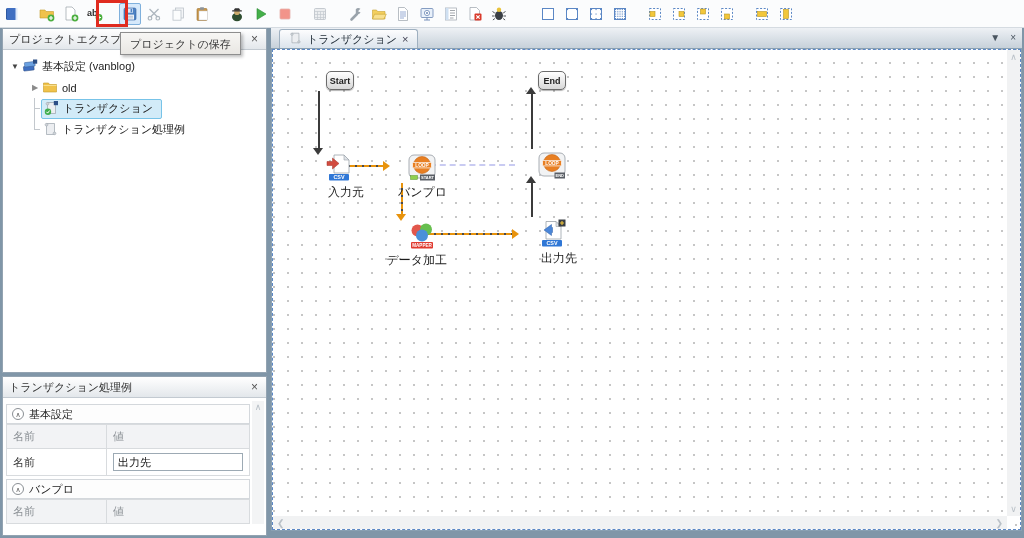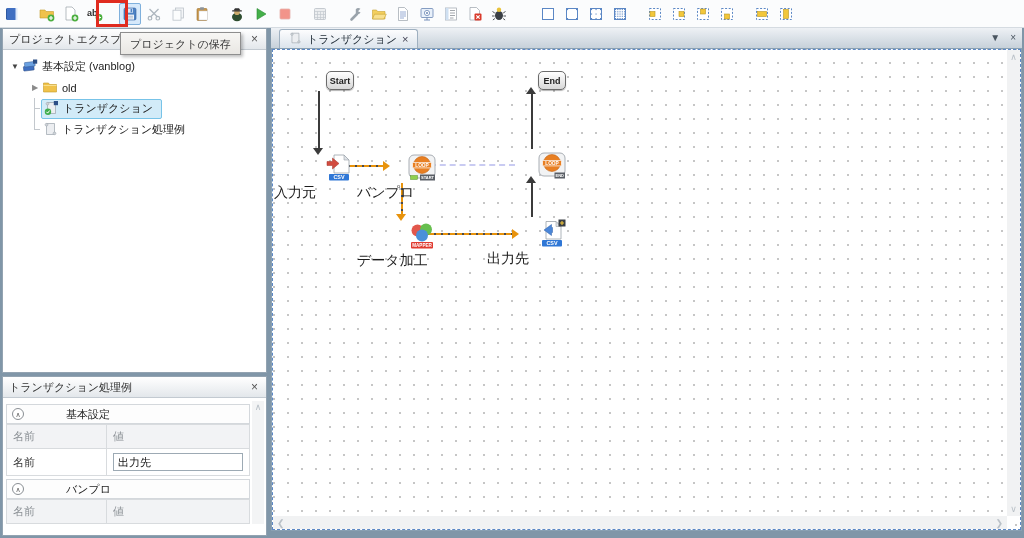--- a/index.html
+++ b/index.html
@@ -39,21 +39,21 @@
   .ticon svg { width:16px; height:16px; }
   .tsel-wrap { display:flex; align-items:center; padding:0 4px 0 0; }
   .trow.selected .tsel-wrap { background:#d2ebf8; border:1px solid #77c3e8; border-radius:2px; height:20px; }
   .tlabel { padding-right:4px; color:#222; }
 
   
   .insp-body { position:relative; padding:3px 16px 0 3px; }
   .scroll-rail-v { position:absolute; right:2px; top:3px; bottom:0; width:12px; background:#f3f4f5; text-align:center; color:#b9c0c7; font-size:9px; line-height:12px; }
   .sec-header { height:20px; border:1px solid #d4d8dc; background:#fdfdfd; display:flex; align-items:center; padding:0 5px; gap:5px; margin-top:3px; }
   .sec-chevron { width:12px; height:12px; border:1px solid #8a8f94; border-radius:50%; color:#555; font-size:7px; line-height:11px; text-align:center; background:#fff; }
-  .sec-title { color:#222;margin-left:37px; }
+  .sec-title { color:#222; }
   .ptable { width:100%; border-collapse:collapse; table-layout:fixed; }
   .ptable td { border:1px solid #d8dbde; height:22px; padding:4px 6px; overflow:hidden; white-space:nowrap; }
   .ptable td.c1 { width:100px; color:#333; }
   .ptable tr.phead td { background:#f2f3f5; color:#8a8f94; }
   .pinput { width:100%; height:18px; border:1px solid #9daab4; background:#fff; padding:0 4px; line-height:17px; color:#111; }
   .pdd { width:100%; height:19px; border:1px solid #9daab4; background:linear-gradient(#f2f4f6,#dde2e7); display:flex; align-items:center; padding:0 4px; color:#111; }
   .pdd .ddtext { flex:1; }
   .pdd .ddarrow { font-size:8px; color:#333; }
 
   
@@ -66,21 +66,21 @@
   .tab-controls .tc { font-size:10px; line-height:14px; }
   .canvas { position:relative; width:100%; height:483px; background:#fff; background-image:radial-gradient(circle, #c6c6c6 1px, transparent 1.3px); background-size:14px 14px; background-position:9px 7px; overflow:hidden; border:1px solid #8aa0b2; }
   .canvas:after { content:""; position:absolute; inset:0; border:1px dashed #5b87c5; pointer-events:none; z-index:40; }
   .rail-v { position:absolute; right:1px; top:1px; bottom:14px; width:13px; background:#f1f2f3; z-index:30; color:#b9c0c7; font-size:9px; text-align:center; display:flex; flex-direction:column; justify-content:space-between; padding:2px 0; }
   .rail-h { position:absolute; left:1px; right:14px; bottom:1px; height:13px; background:#f1f2f3; z-index:30; color:#b9c0c7; font-size:9px; display:flex; justify-content:space-between; align-items:center; padding:0 4px; }
 
   
   .node { position:absolute; z-index:10;margin-left:20px; }
   .node svg { display:block; }
   .terminal { width:28px; height:19px; border:1.4px solid #6b6b6b; border-radius:5px; background:linear-gradient(#ffffff,#d8d8d8); box-shadow:0 1px 1px rgba(0,0,0,.3); display:flex; align-items:center; justify-content:center; font-size:9px; font-weight:bold; color:#222; }
-  .nlabel { position:absolute; width:90px; text-align:left; font-size:14px; color:#1c1c1c; z-index:11; }
+  .nlabel { position:absolute; width:90px; text-align:right; font-size:12px; color:#1c1c1c; z-index:11; }
   .edge { position:absolute; z-index:5; }
   .edge.solid-v { width:2px; background:#3b3b3b; }
   .edge.flow-h { height:2px; background:repeating-linear-gradient(90deg,#e8930c 0 5px,#4a4a4a 5px 7px); }
   .edge.flow-v { width:2px; background:repeating-linear-gradient(180deg,#e8930c 0 5px,#4a4a4a 5px 7px); }
   .edge.loop-h { height:0; border-top:2px dashed #c9cbf2; background:none; }
   .arr { position:absolute; width:0; height:0; z-index:6; }
 </style>
 </head>
 <body>
 

